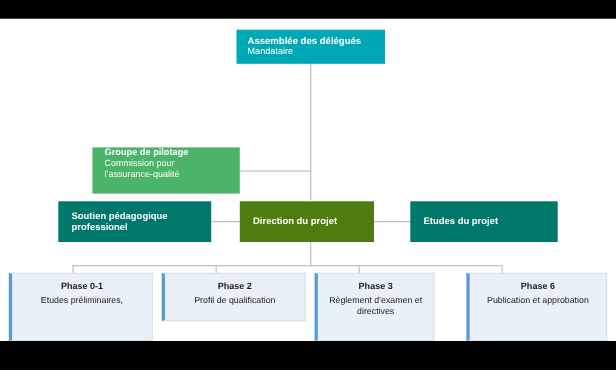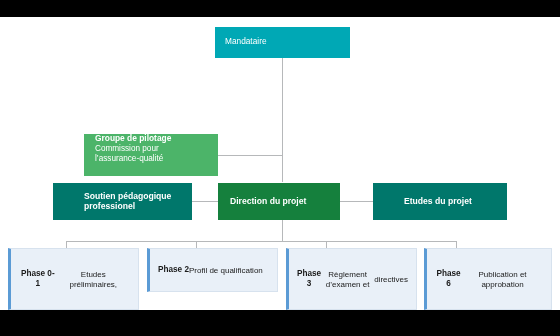--- a/index.html
+++ b/index.html
@@ -78,39 +78,39 @@
   }
   .node-green .title { font-size: 8.4px; }
   .node-green .sub { font-size: 8.2px; }
 
   .node-darkteal {
     background: #00776b;
     color: #ffffff;
     padding: 6px 10px 7px 12px;
     font-size: 8.4px;
   }
-  .node-darkteal .title { font-size: 8.6px; margin-left: 19px; }
+  .node-darkteal .title { font-size: 8.6px; }
 
   .node-blue {
-    background: #15803d;
+    background: #4d7c0f;
     color: #ffffff;
     padding: 6px 24px 7px 12px;
     font-size: 8.4px;
   }
   .node-blue .title { font-size: 8.6px; }
 
   
   .phase {
     position: absolute;
     box-sizing: border-box;
     background: #e9f0f8;
     border: 1px solid #d7e2ee;
     border-left: 3px solid #5b9bd5;
     display: flex;
-    flex-direction: row;
+    flex-direction: column;
     align-items: center;
     justify-content: flex-start;
     padding: 7px 8px 6px 8px;
     color: #1a1a1a;
     text-align: center;
   }
   .phase .p-title {
     font-weight: bold;
     font-size: 8.2px;
     line-height: 1.2;
@@ -141,20 +141,21 @@
     <div class="line vline" style="left:282px; top:202px; height:22px;"></div>
 
     <div class="line hline" style="left:66px; top:224px; width:390px;"></div>
 
     <div class="line vline" style="left:66px; top:224px; height:24px;"></div>
     <div class="line vline" style="left:196px; top:224px; height:24px;"></div>
     <div class="line vline" style="left:326px; top:224px; height:24px;"></div>
     <div class="line vline" style="left:456px; top:224px; height:24px;"></div>
 
     <div class="node node-top" style="left:215px; top:10px; width:135px; height:31px;">
+      <div class="title">Assemblée des délégués</div>
       <div class="sub">Mandataire</div>
     </div>
 
     <div class="node node-green" style="left:84px; top:117px; width:134px; height:42px;">
       <div class="title">Groupe de pilotage</div>
       <div class="sub">Commission pour</div>
       <div class="sub">l’assurance-qualité</div>
     </div>
 
     <div class="node node-darkteal" style="left:53px; top:166px; width:139px; height:37px;">
@@ -174,21 +175,21 @@
       <div class="p-title">Phase 0-1</div>
       <div class="p-desc">Etudes préliminaires,</div>
     </div>
 
     <div class="phase" style="left:147px; top:231px; width:131px; height:44px;">
       <div class="p-title">Phase 2</div>
       <div class="p-desc">Profil de qualification</div>
       <div class="p-desc"></div>
     </div>
 
-    <div class="phase" style="left:286px; top:231px; width:131px; height:62px;">
+    <div class="phase" style="left:286px; top:231px; width:109px; height:62px;">
       <div class="p-title">Phase 3</div>
       <div class="p-desc">Règlement d’examen et</div>
       <div class="p-desc">directives</div>
     </div>
 
     <div class="phase" style="left:424px; top:231px; width:128px; height:62px;">
       <div class="p-title">Phase 6</div>
       <div class="p-desc">Publication et approbation</div>
       <div class="p-desc"></div>
     </div>

